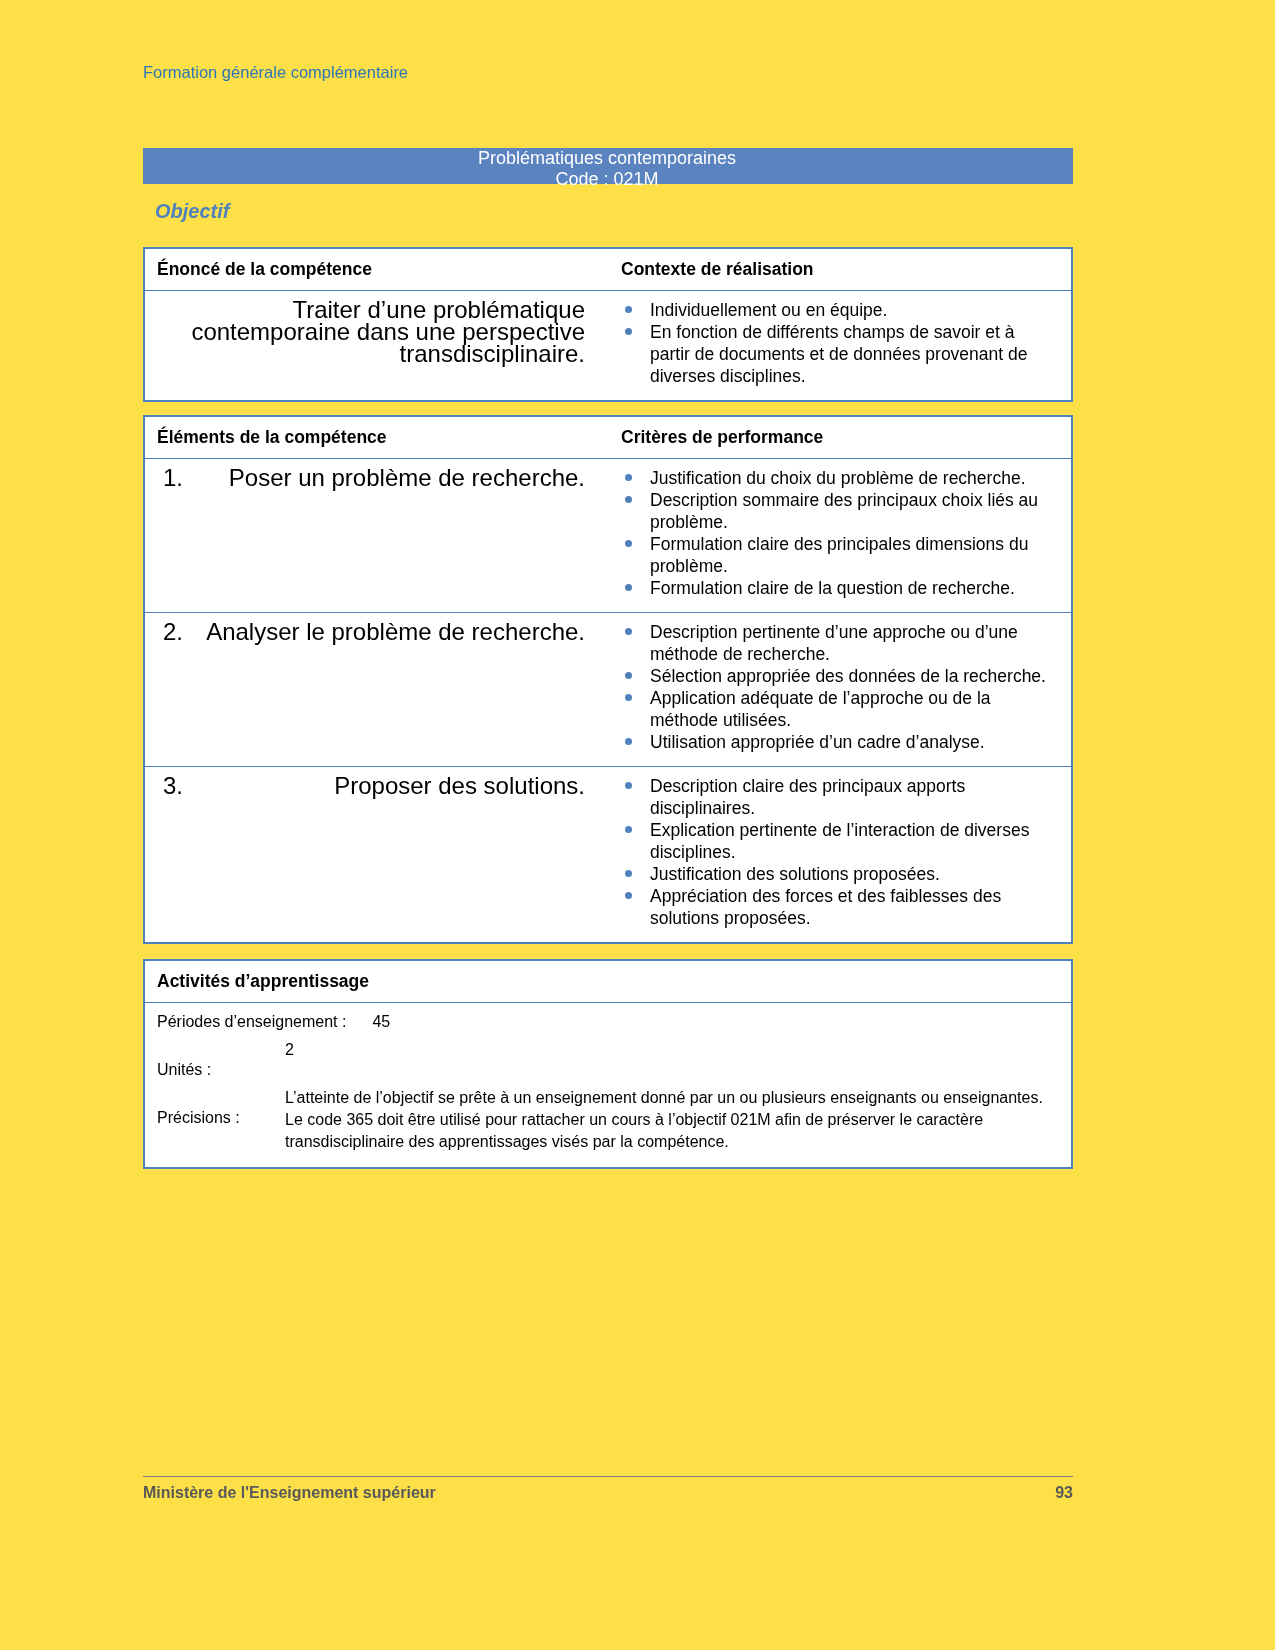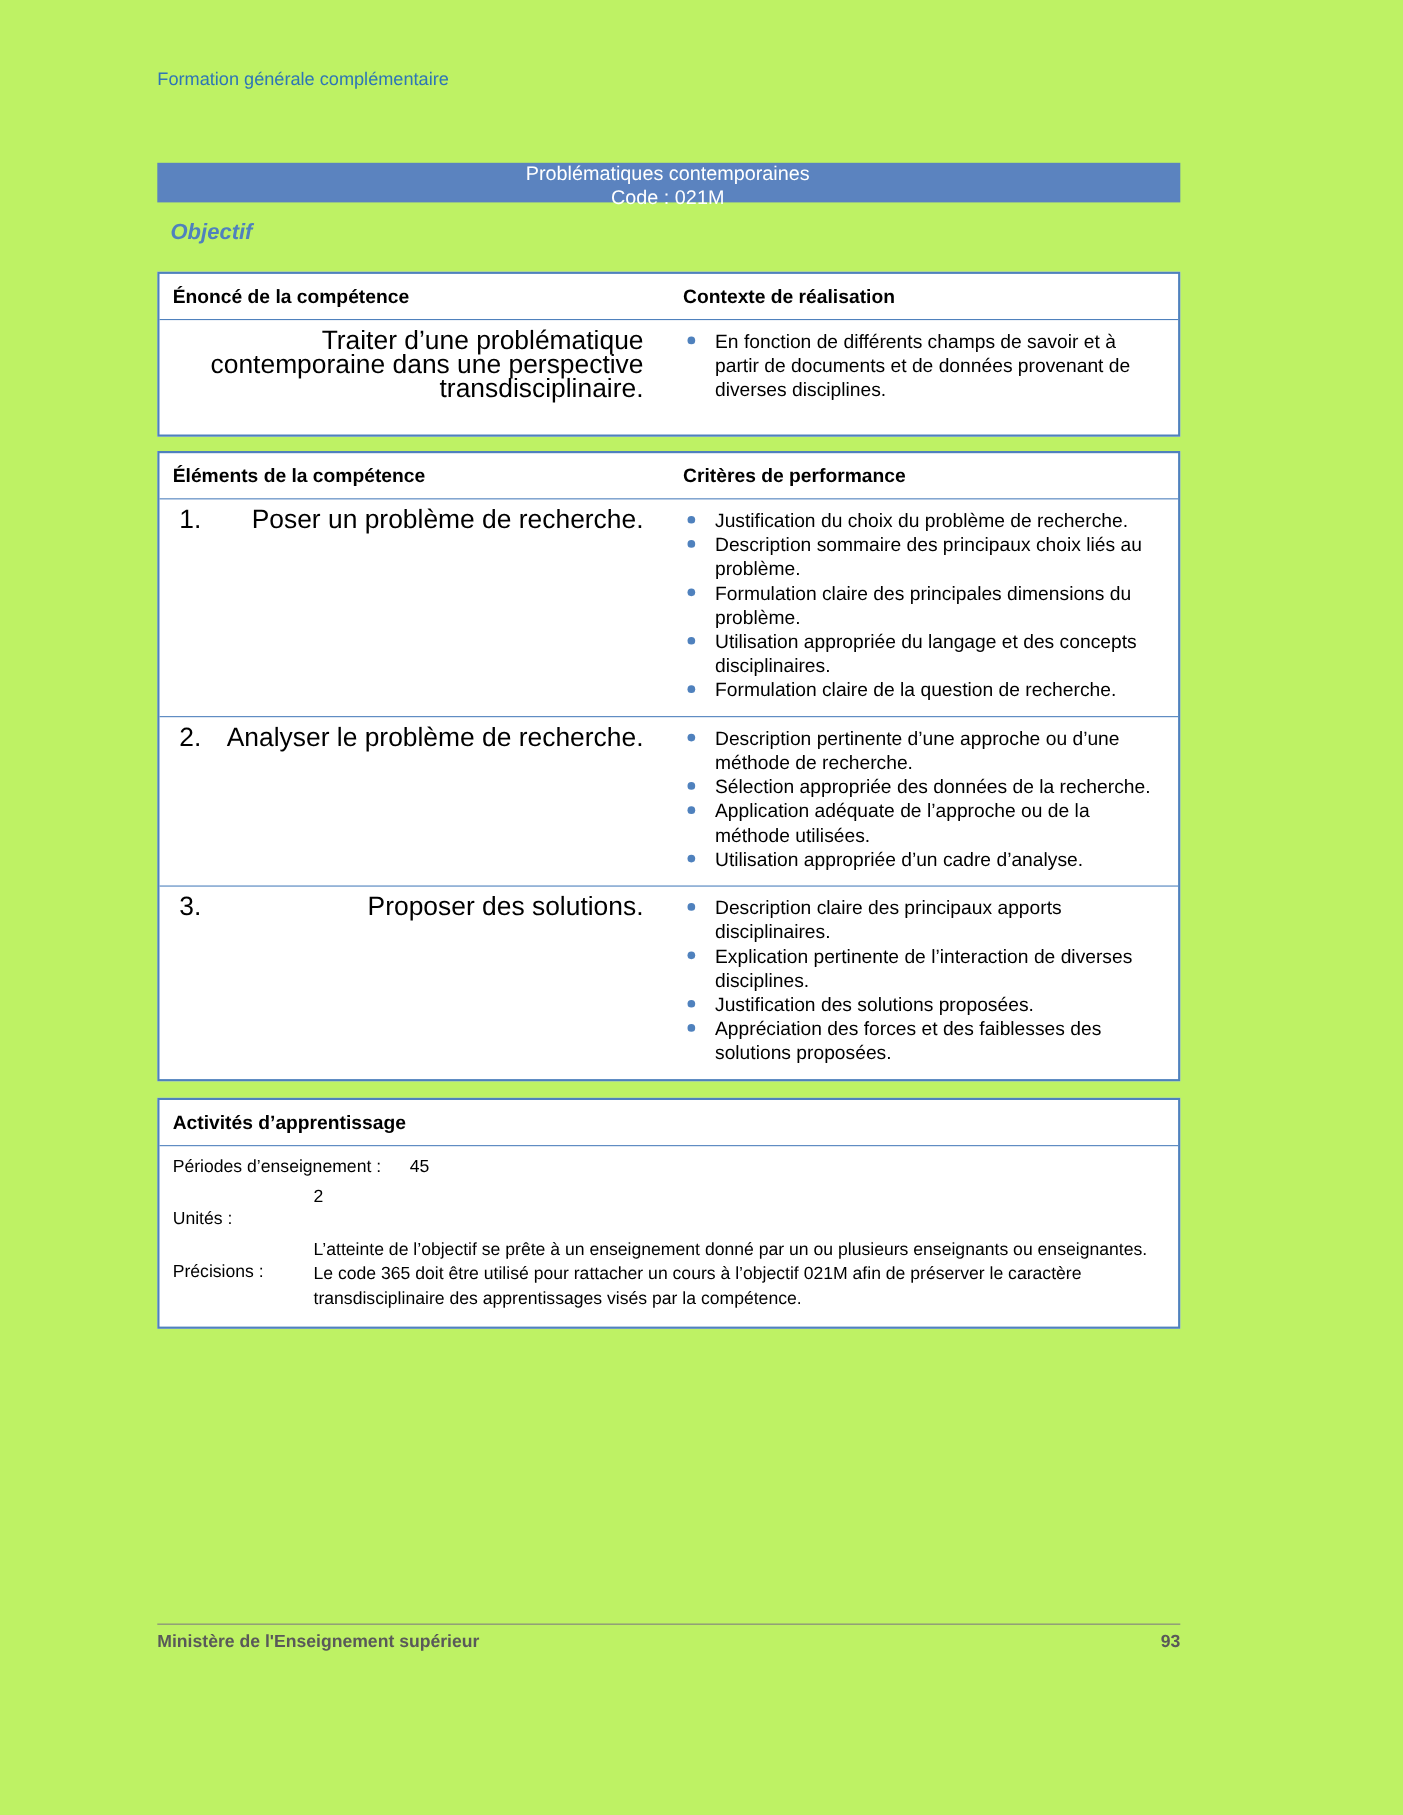--- a/index.html
+++ b/index.html
@@ -6,21 +6,21 @@
   html, body { background: #ffffff; }
   body {
     font-family: "Liberation Sans", "DejaVu Sans", sans-serif;
     color: #000000;
     -webkit-font-smoothing: antialiased;
   }
   .page {
     position: relative;
     width: 1275px;
     height: 1650px;
-    background: #bef264;
+    background: #fde047;
     overflow: hidden;
   }
   .content {
     position: absolute;
     left: 143px;
     top: 0;
     width: 930px;
   }
 
   
@@ -152,20 +152,24 @@
     <div class="tbl tbl1">
       <div class="tbl-header">
         <div class="cell cl">Énoncé de la compétence</div>
         <div class="cell cr">Contexte de réalisation</div>
       </div>
       <div class="tbl-row">
         <div class="cl">Traiter d’une problématique contemporaine dans une perspective transdisciplinaire.</div>
         <div class="cr">
           <div class="bullet">
             <span class="dot"></span>
+            <span class="btext">Individuellement ou en équipe.</span>
+          </div>
+          <div class="bullet">
+            <span class="dot"></span>
             <span class="btext">En fonction de différents champs de savoir et à partir de documents et de données provenant de diverses disciplines.</span>
           </div>
         </div>
       </div>
     </div>
 
     <div class="tbl tbl2">
       <div class="tbl-header">
         <div class="cell cl">Éléments de la compétence</div>
         <div class="cell cr">Critères de performance</div>
@@ -181,24 +185,20 @@
             <span class="dot"></span>
             <span class="btext">Justification du choix du problème de recherche.</span>
           </div>
           <div class="bullet">
             <span class="dot"></span>
             <span class="btext">Description sommaire des principaux choix liés au problème.</span>
           </div>
           <div class="bullet">
             <span class="dot"></span>
             <span class="btext">Formulation claire des principales dimensions du problème.</span>
-          </div>
-          <div class="bullet">
-            <span class="dot"></span>
-            <span class="btext">Utilisation appropriée du langage et des concepts disciplinaires.</span>
           </div>
           <div class="bullet">
             <span class="dot"></span>
             <span class="btext">Formulation claire de la question de recherche.</span>
           </div>
         </div>
       </div>
 
       <div class="tbl-row">
         <div class="cl elem">

